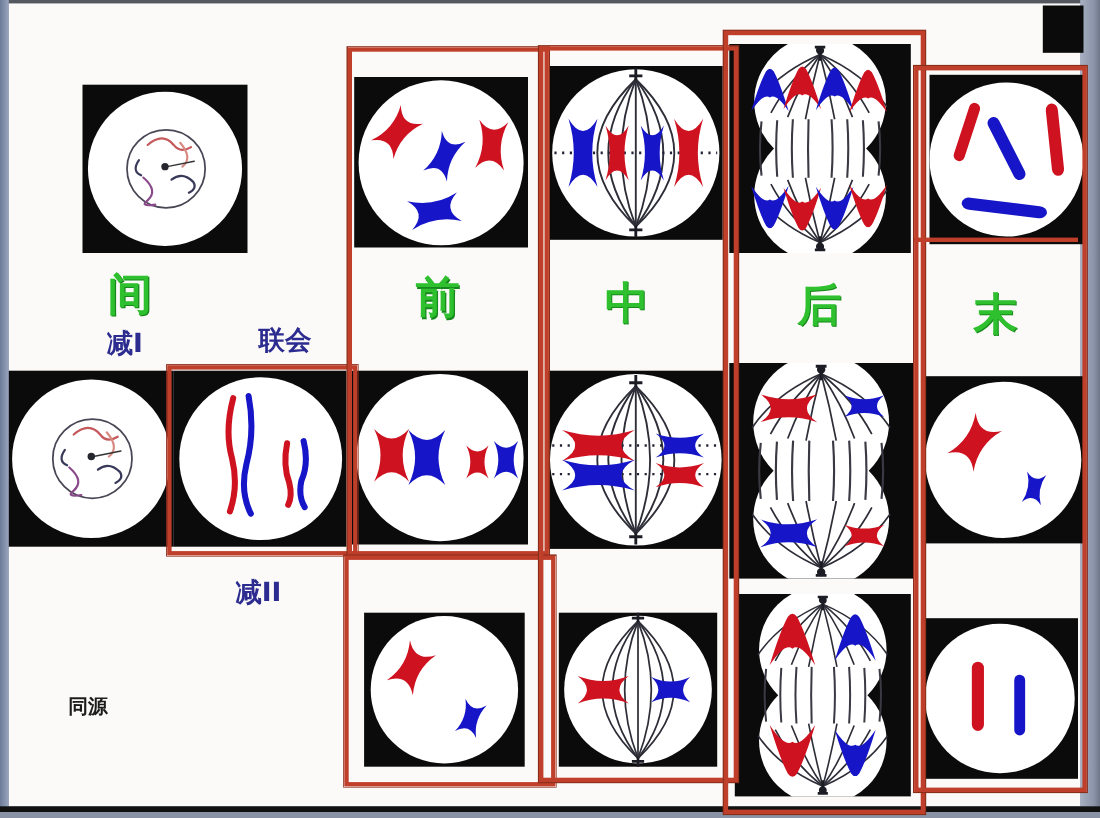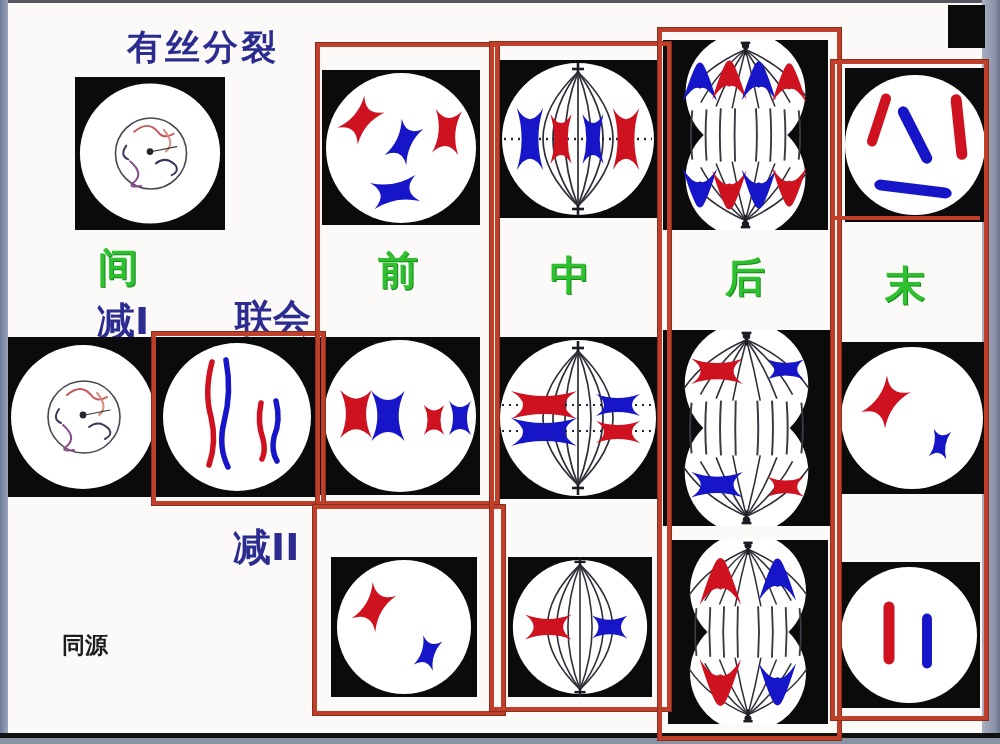--- a/index.html
+++ b/index.html
@@ -7,23 +7,23 @@
   .stage{position:relative;width:1000px;height:744px;}
   .slide{position:absolute;left:8px;top:3px;width:974px;height:730px;background:var(--slide-white,#fbfaf8);}
   .frame-top{position:absolute;left:0;top:0;width:1000px;height:3px;background:#55585f;}
   .frame-left{position:absolute;left:0;top:0;width:8px;height:744px;background:linear-gradient(90deg,#6d7b9a,#9aa5bd);}
   .frame-right{position:absolute;left:982px;top:0;width:18px;height:744px;background:linear-gradient(90deg,#a8b0c2,#8a93a8 70%,#6e7689);}
   .frame-bottom{position:absolute;left:0;top:733px;width:1000px;height:11px;background:linear-gradient(180deg,#111 0,#111 5px,#8a93a6 5px);}
   .cell{position:absolute;background:var(--cell-black,#0b0b0b);}
   .cell svg{position:absolute;left:0;top:0;width:100%;height:100%;}
   .lbl{position:absolute;font-weight:bold;white-space:nowrap;}
   .lbl-green{color:var(--stage-label-green,#2ec02e);font-size:40px;text-shadow:1px 1px 0 #17881b;}
-  .lbl-navy{color:var(--label-navy,#2b2b90);font-size:38px;}
+  .lbl-navy{color:var(--label-navy,#2b2b90);font-size:24px;}
   .lbl-title{color:var(--label-navy,#2b2b90);font-size:35px;letter-spacing:3px;}
-  .lbl-dark{color:var(--homologous-text,#1c1c1c);font-size:23px;}
+  .lbl-dark{color:var(--homologous-text,#1c1c1c);font-size:18px;}
   .rbox{position:absolute;border:4px solid var(--highlight-box,#bf3f2a);box-shadow:0 0 0 1px #8a2e1c;pointer-events:none;}
   .rline{position:absolute;height:0;border-top:4px solid var(--highlight-box,#bf3f2a);pointer-events:none;}
   .corner-block{position:absolute;background:var(--cell-black,#0b0b0b);}
 </style>
 </head>
 <body>
 
 <div class="stage">
   <div class="slide"></div>
   <div class="frame-top"></div>
@@ -102,29 +102,28 @@
           <path d="M6,10 Q16,2 26,12 Q30,18 22,22" stroke="#39395a"></path>
           <path d="M-24,-8 Q-31,2 -22,6" stroke="#39395a"></path>
           <path d="M2,-2 L27,-7" stroke="#333" stroke-width="1.2"></path>
         </g>
         <circle cx="0" cy="-2" r="3.4" fill="#26262e"></circle>
       </g>
     </defs>
   </svg>
 
   
-  <div class="lbl lbl-title" style="left:127px;top:24px;">有丝分裂</div>
   <div class="lbl lbl-green" style="left:98px;top:240px;">间</div>
   <div class="lbl lbl-green" style="left:378px;top:243px;">前</div>
   <div class="lbl lbl-green" style="left:550px;top:248px;">中</div>
   <div class="lbl lbl-green" style="left:725px;top:250px;">后</div>
   <div class="lbl lbl-green" style="left:885px;top:258px;">末</div>
   <div class="lbl lbl-navy" style="left:97px;top:296px;">减I</div>
   <div class="lbl lbl-navy" style="left:203px;top:293px;margin-left:32px;">联会</div>
-  <div class="lbl lbl-navy" style="left:214px;top:522px;margin-left:19px;">减II</div>
+  <div class="lbl lbl-navy" style="left:214px;top:522px;">减II</div>
   <div class="lbl lbl-dark" style="left:62px;top:630px;">同源</div>
 
   
   <div class="cell" style="left:75px;top:77px;width:150px;height:153px;">
     <svg viewBox="-76 -77 152 154">
         <circle r="71" fill="#fff"></circle>
         <use href="#chromatin"></use>
       </svg>
   </div>
 

